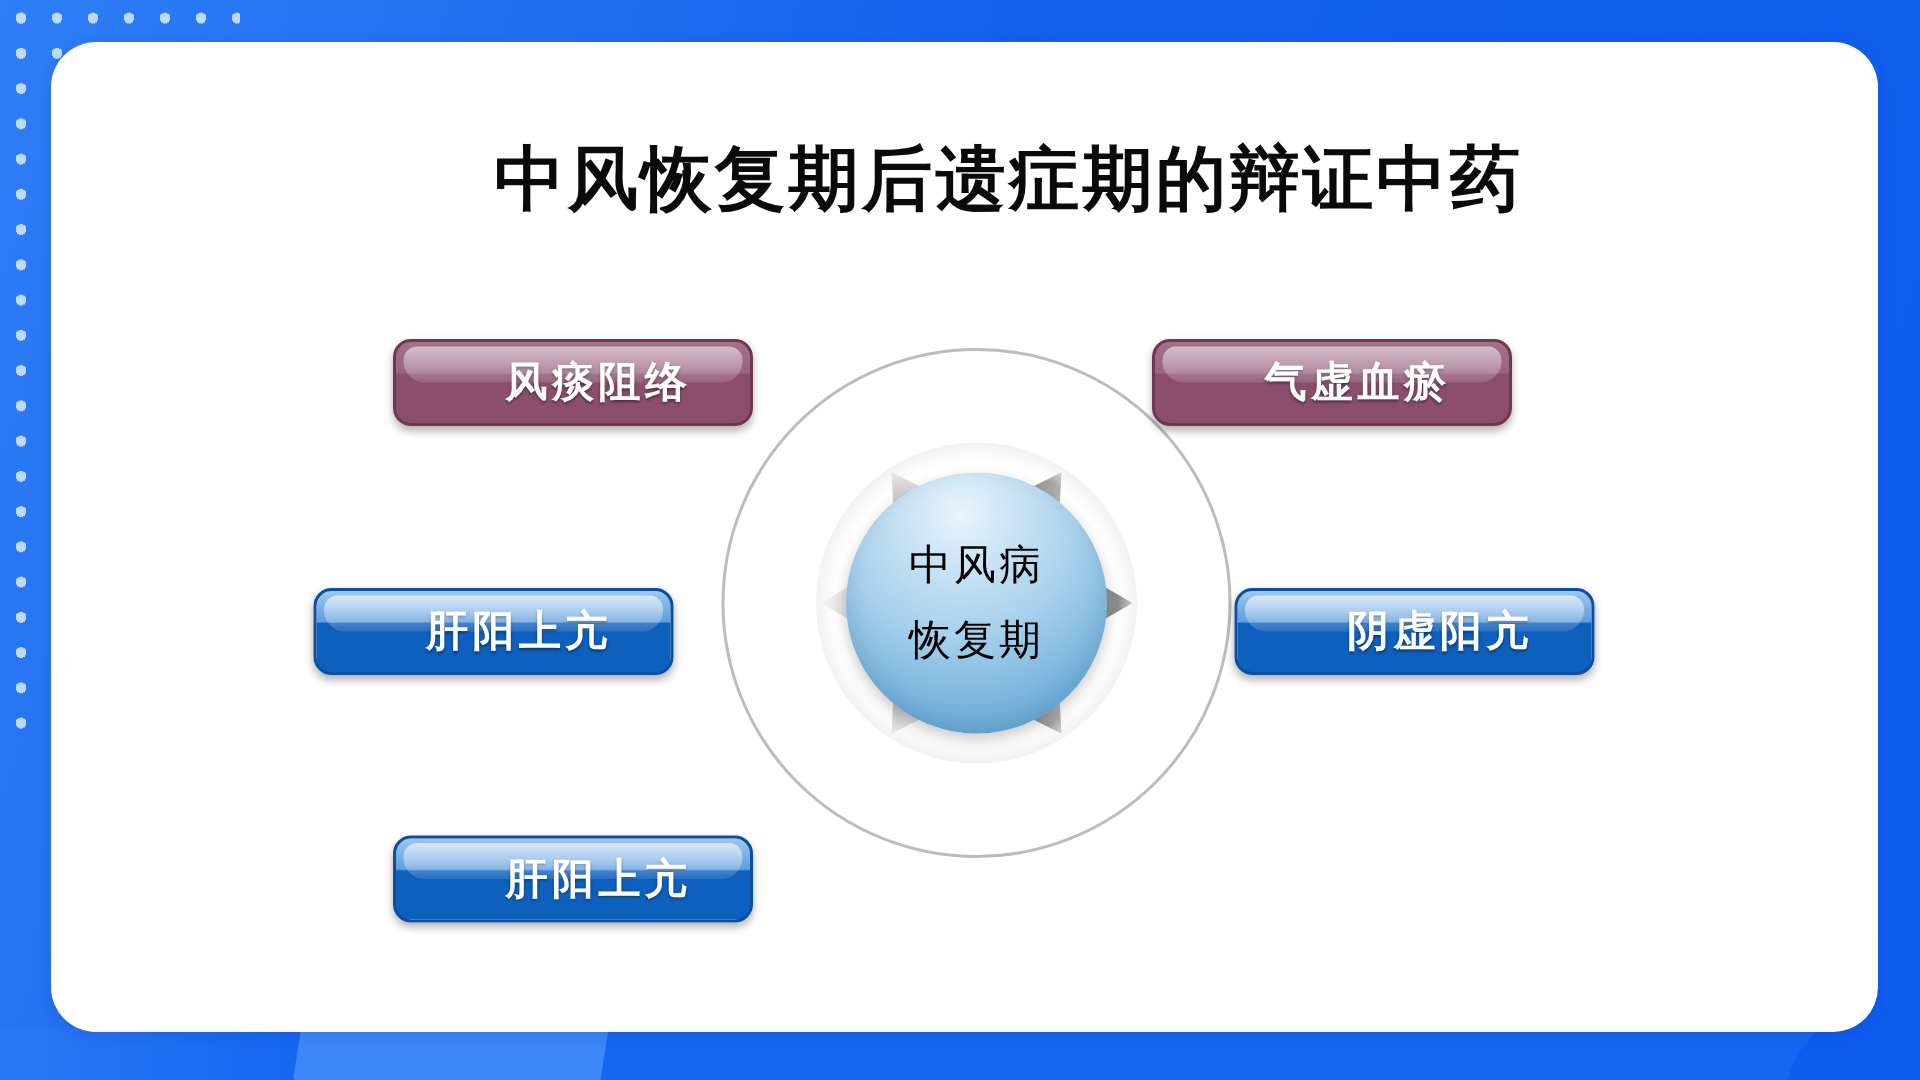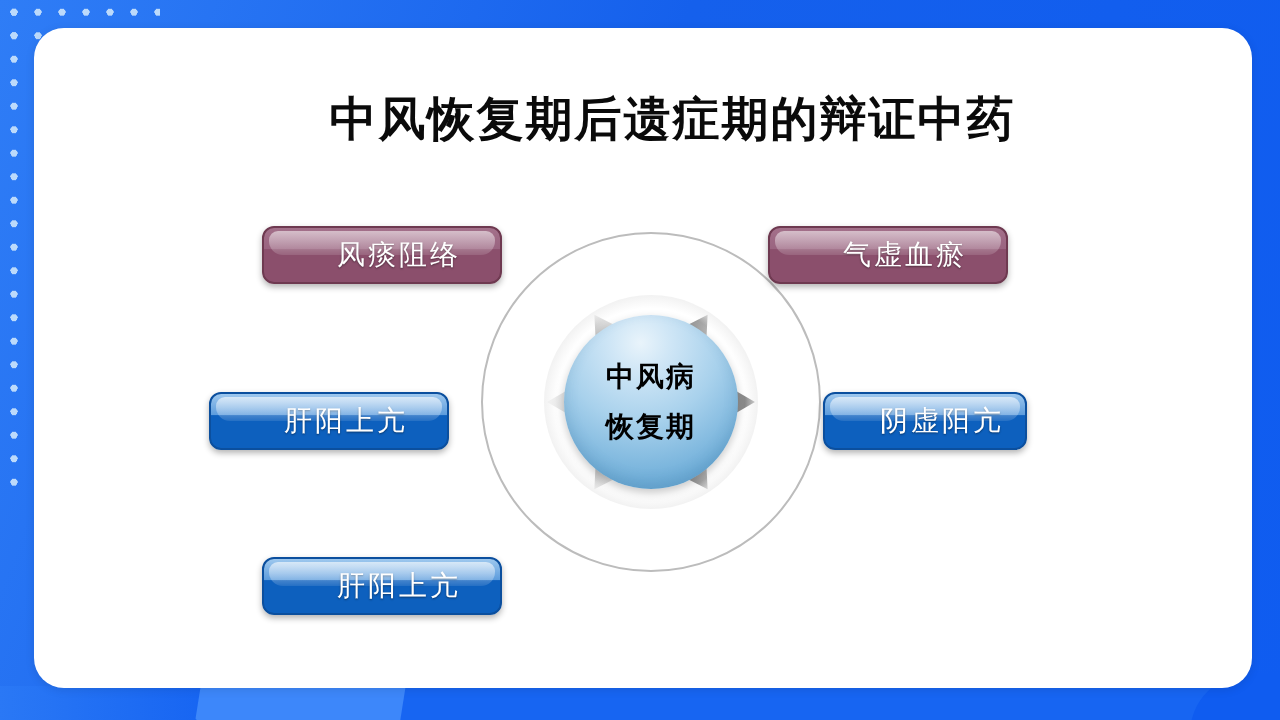--- a/index.html
+++ b/index.html
@@ -74,31 +74,31 @@
   #sphere {
     position:absolute; left:530px; top:287px; width:174px; height:174px;
     border-radius:50%;
     background:radial-gradient(circle at 44% 16%, #e9f4fb 0%, #cfe6f6 17%, #a8d1ec 45%, #72b0da 78%, #5fa3d2 100%);
     box-shadow:0 4px 10px rgba(0,0,0,.22), inset 0 -6px 14px rgba(40,90,130,.18);
     display:flex; flex-direction:column; align-items:center; justify-content:center;
     gap:22px;
   }
   #sphere span {
     font-family:"DejaVu Serif", serif;
-    font-size:28px; font-weight:700; color:#000;
+    font-size:28px; font-weight:400; color:#000;
     letter-spacing:2px; line-height:1;
   }
 
   
   .node {
     position:absolute;
     display:flex; align-items:center; justify-content:center;
     border-radius:12px;
     font-family:"DejaVu Serif", serif;
-    font-size:28px; font-weight:400; color:#ffffff;
+    font-size:28px; font-weight:700; color:#ffffff;
     letter-spacing:3px;
     text-shadow:0 1px 2px rgba(0,0,0,.45);
     box-shadow:0 3px 6px rgba(0,0,0,.30);
     padding-left:34px;
   }
   .node::before{
     content:""; position:absolute; left:5px; right:5px; top:3px; height:44%;
     border-radius:9px 9px 14px 14px;
     pointer-events:none;
   }
@@ -116,21 +116,21 @@
     border:2px solid #0b4f9e;
   }
   .node.blue::before{
     background:linear-gradient(180deg,rgba(255,255,255,.62) 0%,rgba(255,255,255,.10) 100%);
   }
 
   
   #node-tl { left:228px; top:198px;  width:240px; height:58px; }
   #node-tr { left:734px; top:198px;  width:240px; height:58px; }
   #node-ml { left:175px; top:364px;  width:240px; height:58px; }
-  #node-mr { left:789px; top:364px;  width:204px; height:58px; }
+  #node-mr { left:789px; top:364px;  width:240px; height:58px; }
   #node-bl { left:228px; top:529px;  width:240px; height:58px; }
   #node-br { left:734px; top:529px;  width:240px; height:58px; }
 </style>
 </head>
 <body>
 
 <div id="slide">
 
   <div id="dots-left"></div>
   <div id="dots-top"></div>

